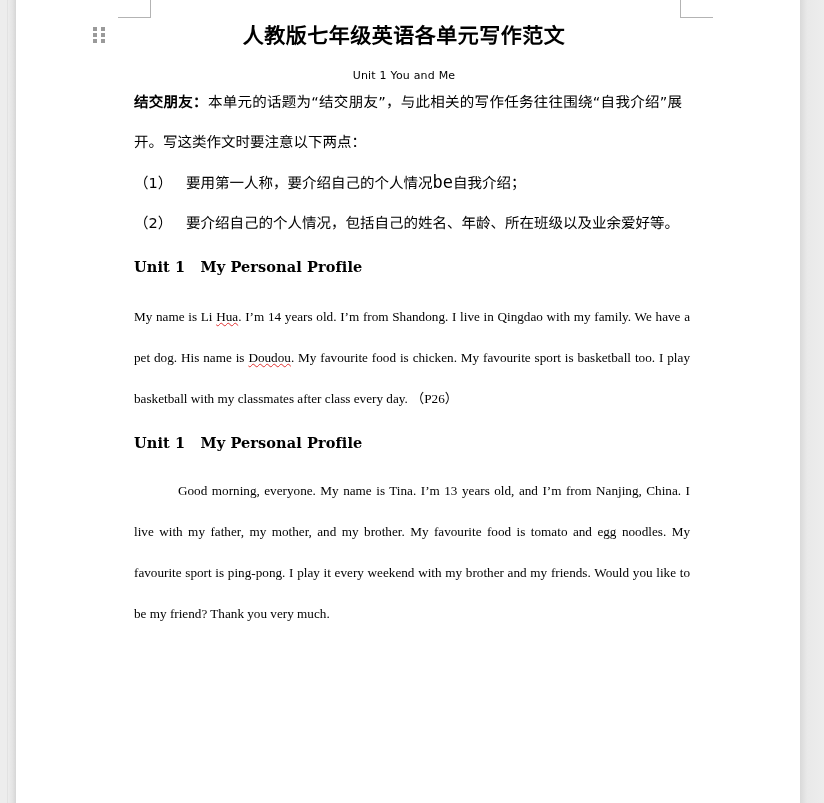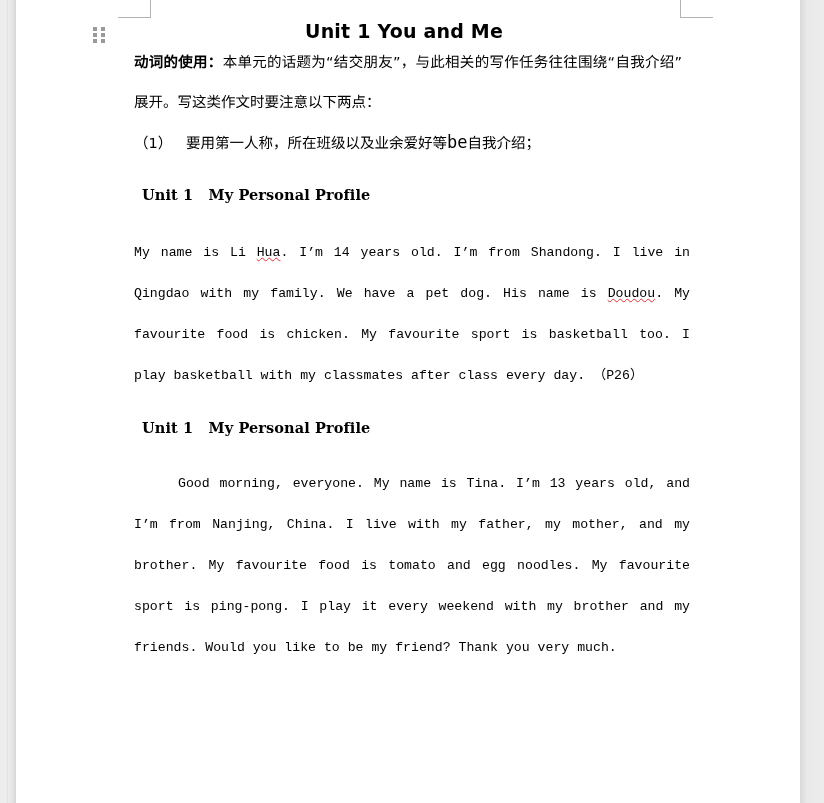--- a/index.html
+++ b/index.html
@@ -102,22 +102,22 @@
     font-weight: bold;
     font-size: 21px;
     letter-spacing: 0.5px;
     color: #000;
   }
   .doc-subtitle {
     margin: 0;
     padding-top: 20px;
     text-align: center;
     font-family: "DejaVu Sans", "Liberation Sans", sans-serif;
-    font-weight: bold;
-    font-size: 19px;
+    font-weight: normal;
+    font-size: 11px;
     letter-spacing: 0.2px;
     color: #000;
   }
 
   .cn-para {
     margin: 0;
     padding: 0 118px 0 126px;
     font-family: "DejaVu Sans", "Liberation Sans", sans-serif;
     font-size: 14.5px;
     line-height: 40px;
@@ -125,35 +125,35 @@
     text-align: justify;
   }
   .cn-para.first { padding-top: 19px; }
   .cn-para b { font-weight: bold; }
   .cn-para .latin {
     font-family: "DejaVu Sans Mono", "Liberation Mono", monospace;
     font-size: 17px;
   }
 
   .en-heading {
-    margin: 8px;
+    margin: 0;
     padding: 9px 118px 0 126px;
     font-family: "DejaVu Serif", "Liberation Serif", serif;
     font-weight: bold;
     font-size: 14.5px;
     line-height: 30px;
     letter-spacing: 0.1px;
     color: #000;
     white-space: pre;
   }
 
   .en-para {
     margin: 0;
     padding: 0 110px 0 126px;
-    font-family: Liberation Mono, monospace;
+    font-family: Liberation Serif, serif;
     font-size: 13.2px;
     line-height: 41px;
     color: #000;
     text-align: justify;
     text-justify: inter-character;
   }
   .en-para.p1 { padding-top: 14px; }
   .en-para.p2 { padding-top: 12px; text-indent: 44px; }
 
   
@@ -179,28 +179,30 @@
     <i></i>
     <i></i>
     <i></i>
     <i></i>
     <i></i>
     <i></i>
   </div>
 
   <div id="doc-body">
 
+    <h1 class="doc-title">人教版七年级英语各单元写作范文</h1>
 
     <h2 class="doc-subtitle">Unit 1 You and Me</h2>
 
 
-    <p class="cn-para"><b>动词的使用：</b><span>本单元的话题为“结交朋友”，与此相关的写作任务往往围绕“自我介绍”展开。写这类作文时要注意以下两点：</span></p>
-
-    <p class="cn-para"><span>（1）</span>&nbsp;&nbsp;&nbsp;<span>要用第一人称，所在班级以及业余爱好等</span><span class="latin">be</span><span>自我介绍；</span></p>
-
+    <p class="cn-para"><b>结交朋友：</b><span>本单元的话题为“结交朋友”，与此相关的写作任务往往围绕“自我介绍”展开。写这类作文时要注意以下两点：</span></p>
+
+    <p class="cn-para"><span>（1）</span>&nbsp;&nbsp;&nbsp;<span>要用第一人称，要介绍自己的个人情况</span><span class="latin">be</span><span>自我介绍；</span></p>
+
+    <p class="cn-para"><span>（2）</span>&nbsp;&nbsp;&nbsp;<span>要介绍自己的个人情况，包括自己的姓名、年龄、所在班级以及业余爱好等。</span></p>
 
     <p class="en-heading">Unit 1   My Personal Profile</p>
 
     <p class="en-para p1"><span>My name is Li </span><span class="spellerr">Hua</span><span>. I’m 14 years old. I’m from Shandong. I live in Qingdao with my family. We have a pet dog. His name is </span><span class="spellerr">Doudou</span><span>. My favourite food is chicken. My favourite sport is basketball too. I play basketball with my classmates after class every day. （P26）</span></p>
 
     <p class="en-heading">Unit 1   My Personal Profile</p>
 
     <p class="en-para p2">Good morning, everyone. My name is Tina. I’m 13 years old, and I’m from Nanjing, China. I live with my father, my mother, and my brother. My favourite food is tomato and egg noodles. My favourite sport is ping-pong. I play it every weekend with my brother and my friends. Would you like to be my friend? Thank you very much.</p>
 
   </div>

